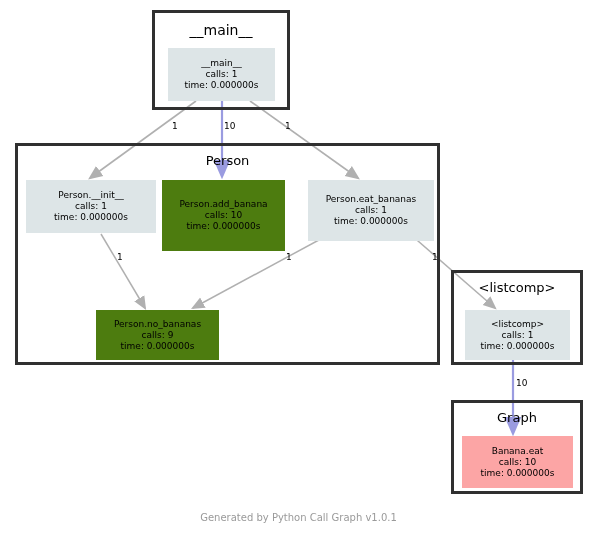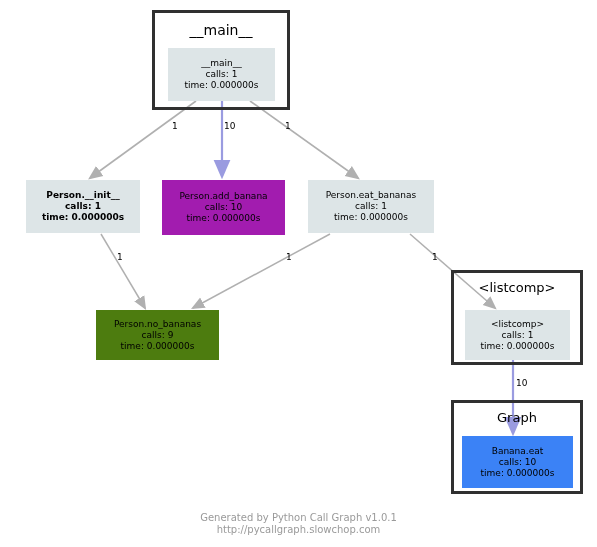--- a/index.html
+++ b/index.html
@@ -106,77 +106,79 @@
 
     <path d="M410,234 L495,308" fill="none" stroke="#b0b0b0" stroke-width="1.5" marker-end="url(#arrow-grey)"></path>
 
     <path d="M513,360 L513,433" fill="none" stroke="#9a9be0" stroke-width="2.2" marker-end="url(#arrow-purple)"></path>
   </svg>
 
   <div class="cluster" style="left:152px; top:10px; width:138px; height:100px;">
     <div class="cluster-title" style="top:9px; font-size:14px;">__main__</div>
   </div>
 
+  <div class="cluster" style="left:15px; top:143px; width:425px; height:222px;">
+    <div class="cluster-title" style="top:7px;">Person</div>
+  </div>
 
   <div class="cluster" style="left:451px; top:270px; width:132px; height:95px;">
     <div class="cluster-title" style="top:7px;">&lt;listcomp&gt;</div>
   </div>
 
   <div class="cluster" style="left:451px; top:400px; width:132px; height:94px;">
     <div class="cluster-title" style="top:7px;">Graph</div>
   </div>
 
   <div class="node" style="left:168px; top:48px; width:107px; height:53px; background:#dde5e7;">
     <span class="ln">__main__</span>
     <span class="ln">calls: 1</span>
     <span class="ln">time: 0.000000s</span>
   </div>
 
-  <div class="node" style="left:26px; top:180px; width:114px; height:53px; background:#dde5e7;font-weight:bold;">
+  <div class="node" style="left:26px; top:180px; width:130px; height:53px; background:#dde5e7;">
     <span class="ln">Person.__init__</span>
     <span class="ln">calls: 1</span>
     <span class="ln">time: 0.000000s</span>
   </div>
 
-  <div class="node" style="left:162px; top:180px; width:123px; height:55px; background:#a21caf;text-align:right;">
+  <div class="node" style="left:162px; top:180px; width:123px; height:71px; background:#4d7c0f;text-align:right;">
     <span class="ln">Person.add_banana</span>
     <span class="ln">calls: 10</span>
     <span class="ln">time: 0.000000s</span>
   </div>
 
-  <div class="node" style="left:308px; top:180px; width:126px; height:53px; background:#dde5e7;">
+  <div class="node" style="left:308px; top:180px; width:126px; height:61px; background:#dde5e7;">
     <span class="ln">Person.eat_bananas</span>
     <span class="ln">calls: 1</span>
     <span class="ln">time: 0.000000s</span>
   </div>
 
   <div class="node" style="left:96px; top:310px; width:123px; height:50px; background:#4d7c0f;">
     <span class="ln">Person.no_bananas</span>
     <span class="ln">calls: 9</span>
     <span class="ln">time: 0.000000s</span>
   </div>
 
   <div class="node" style="left:465px; top:310px; width:105px; height:50px; background:#dde5e7;">
     <span class="ln">&lt;listcomp&gt;</span>
     <span class="ln">calls: 1</span>
     <span class="ln">time: 0.000000s</span>
   </div>
 
-  <div class="node" style="left:462px; top:436px; width:111px; height:52px; background:#3b82f6;">
+  <div class="node" style="left:462px; top:436px; width:111px; height:52px; background:#fca5a5;">
     <span class="ln">Banana.eat</span>
     <span class="ln">calls: 10</span>
     <span class="ln">time: 0.000000s</span>
   </div>
 
   <div class="edge-label" style="left:172px; top:121px;">1</div>
   <div class="edge-label" style="left:224px; top:121px;">10</div>
   <div class="edge-label" style="left:285px; top:121px;">1</div>
   <div class="edge-label" style="left:117px; top:252px;">1</div>
   <div class="edge-label" style="left:286px; top:252px;">1</div>
   <div class="edge-label" style="left:432px; top:252px;">1</div>
   <div class="edge-label" style="left:516px; top:378px;">10</div>
 
   <div class="footer" style="top:512px;">
     <span class="ln">Generated by Python Call Graph v1.0.1</span>
-    <span class="ln">http://pycallgraph.slowchop.com</span>
   </div>
 
 </div>
 
 </body></html>

